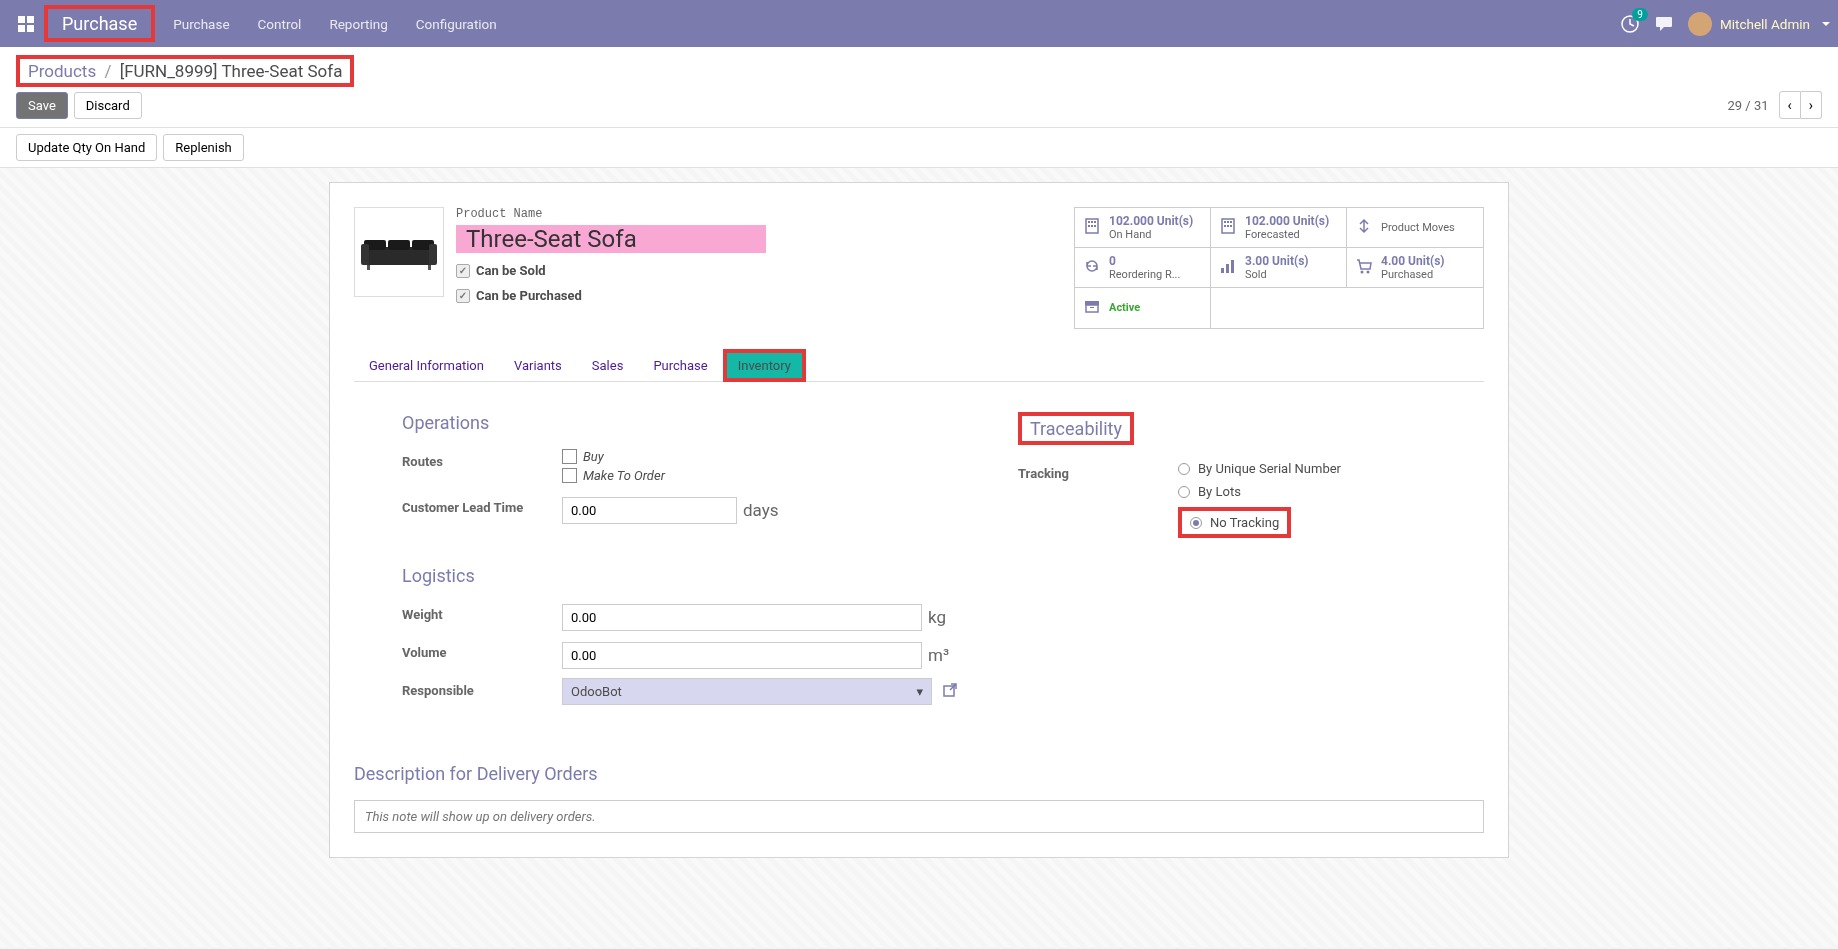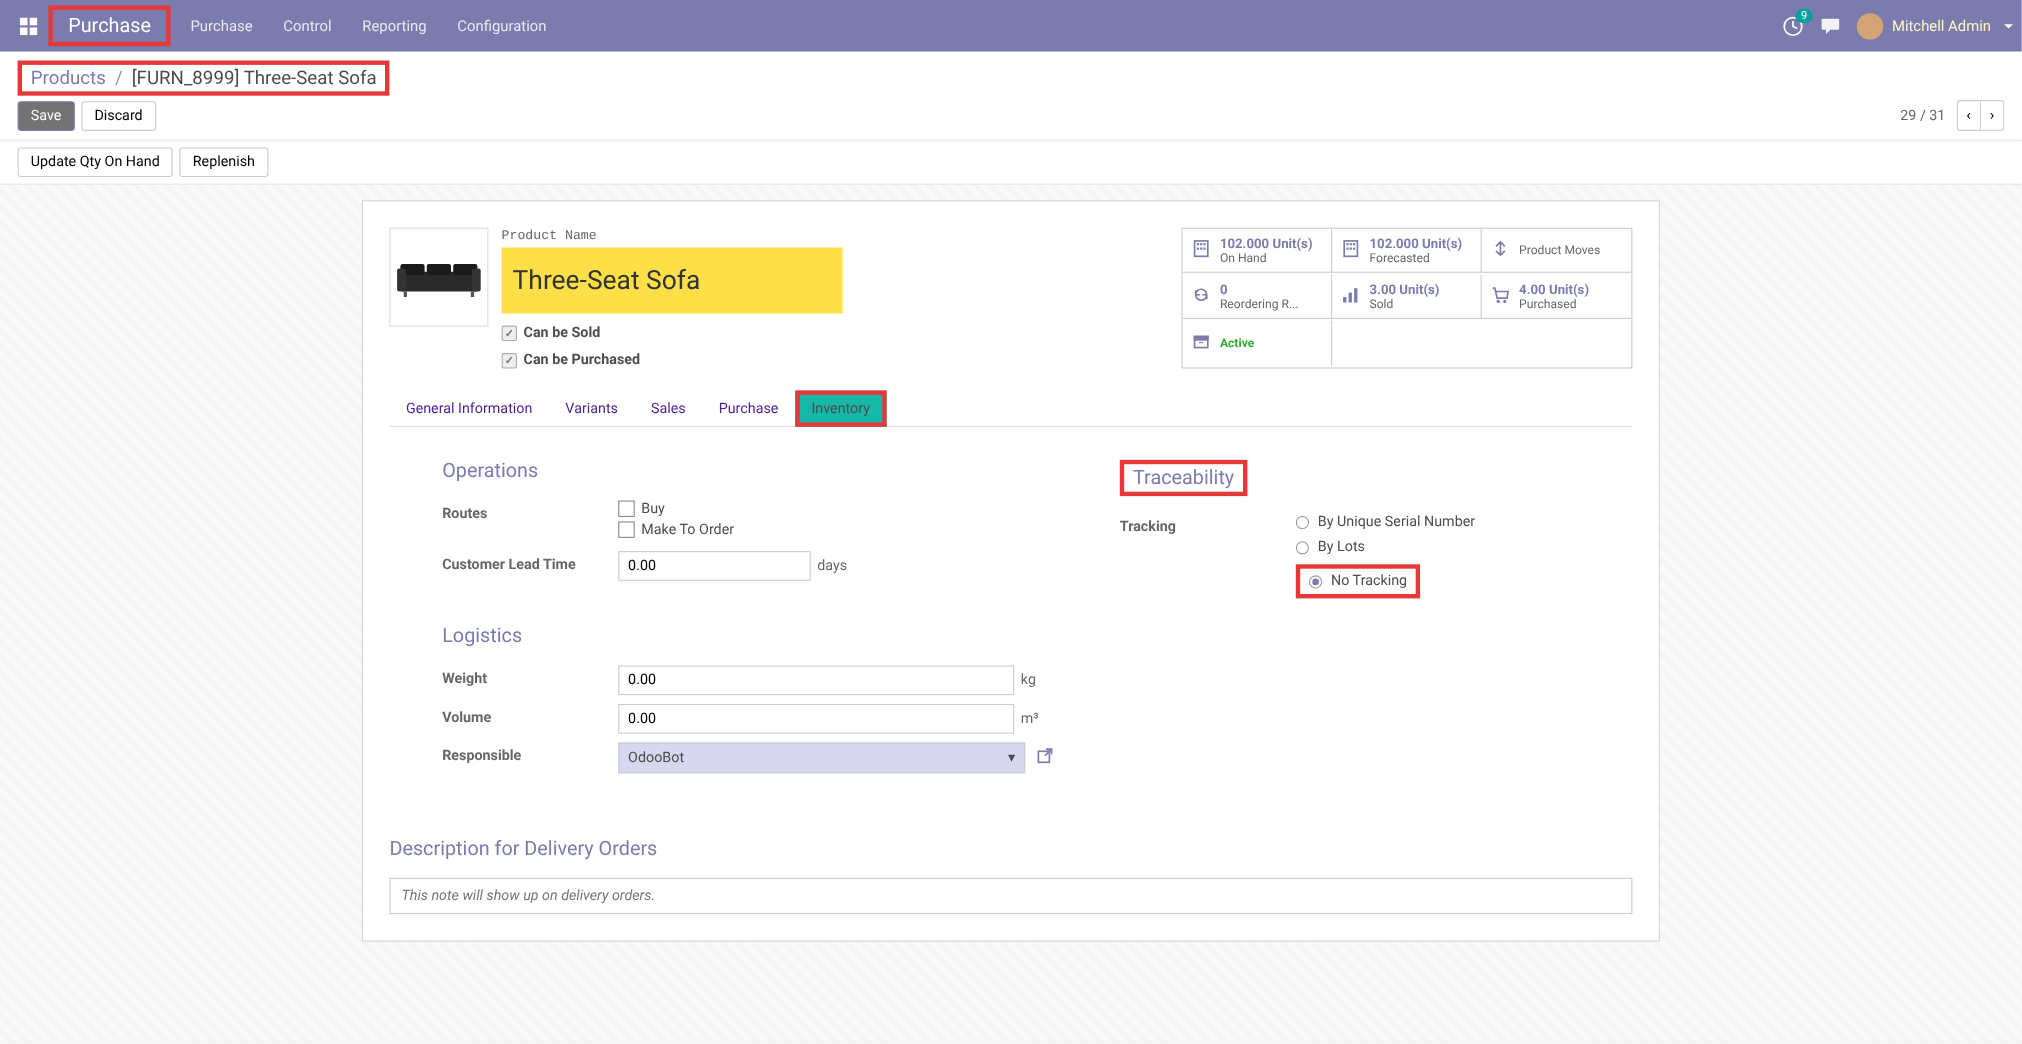--- a/index.html
+++ b/index.html
@@ -42,21 +42,21 @@
     
     
     .content-wrapper { background: repeating-linear-gradient(45deg, #f9f9f9, #f9f9f9 5px, #f5f5f5 5px, #f5f5f5 10px); min-height: calc(100vh - 170px); padding-top: 14px; }
     .form-sheet { max-width: 1180px; margin: 0 auto; background: white; border: 1px solid #d4d4d4; padding: 24px; }
     
     .product-header { display: flex; gap: 12px; margin-bottom: 20px; }
     .product-image { width: 90px; height: 90px; border: 1px solid #ddd; display: flex; align-items: center; justify-content: center; background: white; }
     .sofa-svg { width: 80px; height: 40px; }
     .product-title-col { flex: 1; }
     .product-label { color: #666; font-size: 12px; margin-bottom: 4px; font-family: Liberation Mono, monospace; }
-    .product-name-input { background: #fde047; border: none; font-size: 24px; padding: 16px 10px; width: 310px; color: #333; }
+    .product-name-input { background: #f9a8d4; border: none; font-size: 24px; padding: 0 10px; width: 310px; color: #333; }
     .checkbox-row { display: flex; align-items: center; gap: 6px; margin-top: 10px; font-weight: bold; font-size: 13px; }
     .chk { width: 14px; height: 14px; border: 1px solid #aaa; border-radius: 2px; background: #eee; display: flex; align-items: center; justify-content: center; color: #777; font-size: 10px; }
     
     .stat-buttons { display: flex; flex-wrap: wrap; max-width: 410px; border: 1px solid #ccc; }
     .stat-btn { width: 136px; height: 40px; border-right: 1px solid #ccc; border-bottom: 1px solid #ccc; display: flex; align-items: center; padding: 0 8px; gap: 8px; cursor: pointer; }
     .stat-btn:nth-child(3n) { border-right: none; }
     .stat-icon { color: #7c7bad; font-size: 16px; width: 18px; text-align: center; }
     .stat-text { font-size: 12px; line-height: 1.2; }
     .stat-value { color: #7c7bad; font-weight: bold; font-size: 12px; }
     .stat-label { color: #666; font-size: 11px; }
@@ -70,25 +70,25 @@
     .tab.highlighted { border: 4px solid #e53939; padding: 5px 11px; }
     
     
     .form-columns { display: flex; gap: 60px; margin-left: 48px; }
     .form-col { flex: 1; }
     .section-title { color: #7c7bad; font-size: 18px; font-weight: normal; margin-bottom: 16px; }
     .section-title.highlighted { border: 4px solid #e53939; display: inline-block; padding: 2px 8px; }
     .field-row { display: flex; align-items: flex-start; margin-bottom: 8px; }
     .field-label { width: 160px; font-weight: bold; color: #666; padding-top: 5px; font-size: 13px; }
     .field-widget { flex: 1; }
-    .checkbox-option { display: flex; align-items: center; gap: 6px; margin-bottom: 4px; }
+    .checkbox-option { display: flex; align-items: center; gap: 6px; margin-bottom: 4px; font-style: italic; }
     .checkbox-sq { width: 15px; height: 15px; border: 1px solid #888; }
     .text-input { border: 1px solid #ccc; padding: 5px 8px; font-size: 13px; }
     .select-input { border: 1px solid #ccc; padding: 5px 8px; font-size: 13px; background: #d7d7f0; display: flex; justify-content: space-between; align-items: center; }
-    .unit-label { padding: 5px 6px; color: #666; font-size: 13px; }
+    .unit-label { padding: 5px 6px; color: #666; font-size: 17px; }
     .input-group { display: flex; align-items: center; }
     .radio-option { display: flex; align-items: center; gap: 8px; margin-bottom: 8px; }
     .radio-option.highlighted { border: 4px solid #e53939; display: inline-flex; padding: 4px 8px; }
     .radio { width: 12px; height: 12px; border: 1px solid #999; border-radius: 50%; display: flex; align-items: center; justify-content: center; }
     .radio.selected::after { content: ''; width: 6px; height: 6px; background: #7c7bad; border-radius: 50%; display: block; }
     .external-link { color: #7c7bad; cursor: pointer; margin-left: 10px; font-size: 16px; }
     
     .desc-section { margin-top: 50px; }
     .desc-textarea { width: 100%; border: 1px solid #ccc; padding: 8px 10px; color: #999; font-style: italic; font-size: 13px; }
   </style>

